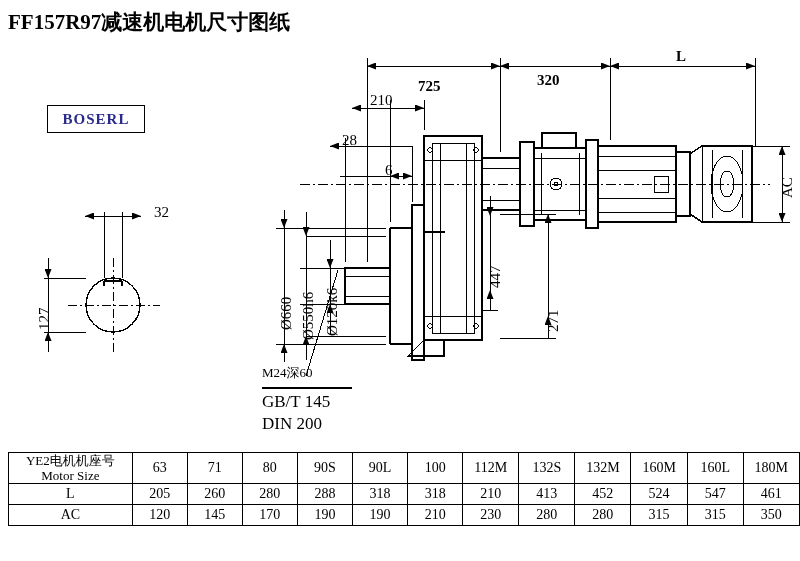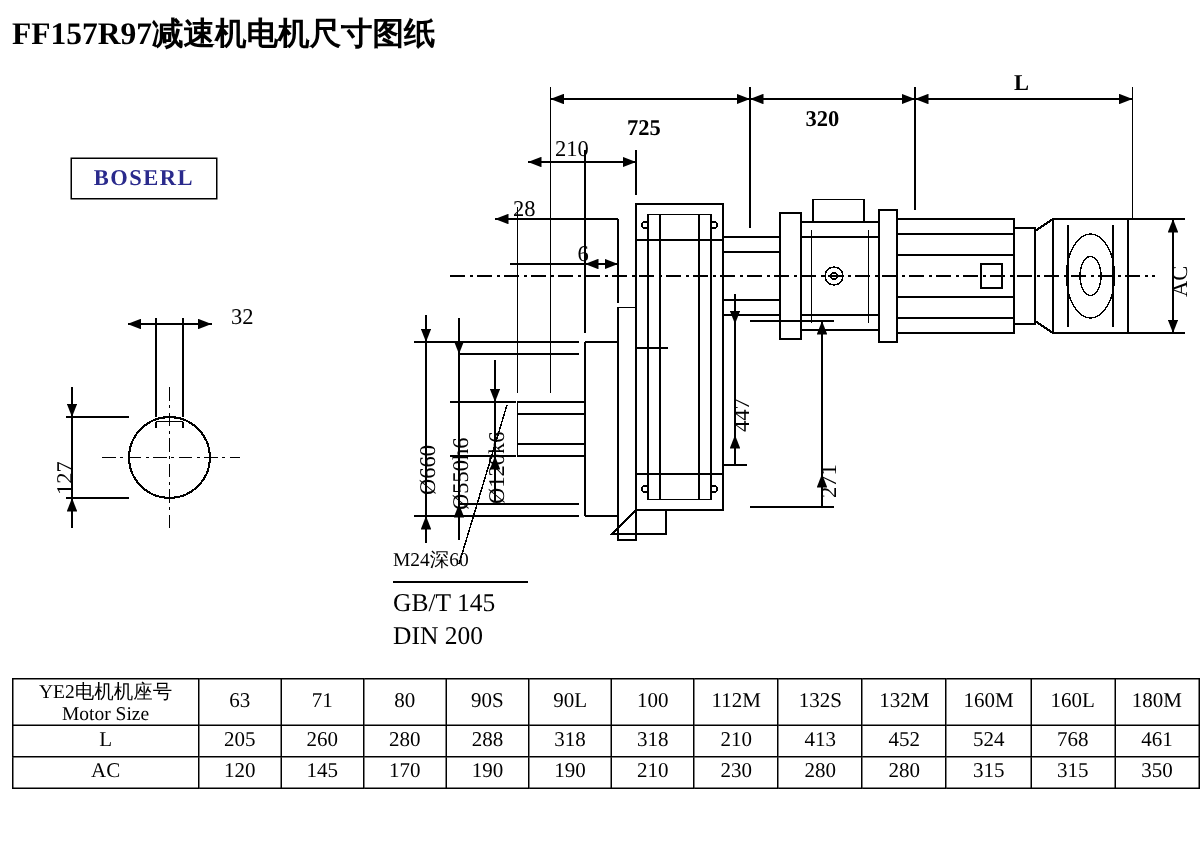--- a/index.html
+++ b/index.html
@@ -276,21 +276,21 @@
         <td class="col">205</td>
         <td class="col">260</td>
         <td class="col">280</td>
         <td class="col">288</td>
         <td class="col">318</td>
         <td class="col">318</td>
         <td class="col">210</td>
         <td class="col">413</td>
         <td class="col">452</td>
         <td class="col">524</td>
-        <td class="col">768</td>
+        <td class="col">547</td>
         <td class="col">461</td>
       </tr>
       <tr>
         <td class="rowhead">AC</td>
         <td class="col">120</td>
         <td class="col">145</td>
         <td class="col">170</td>
         <td class="col">190</td>
         <td class="col">190</td>
         <td class="col">210</td>

